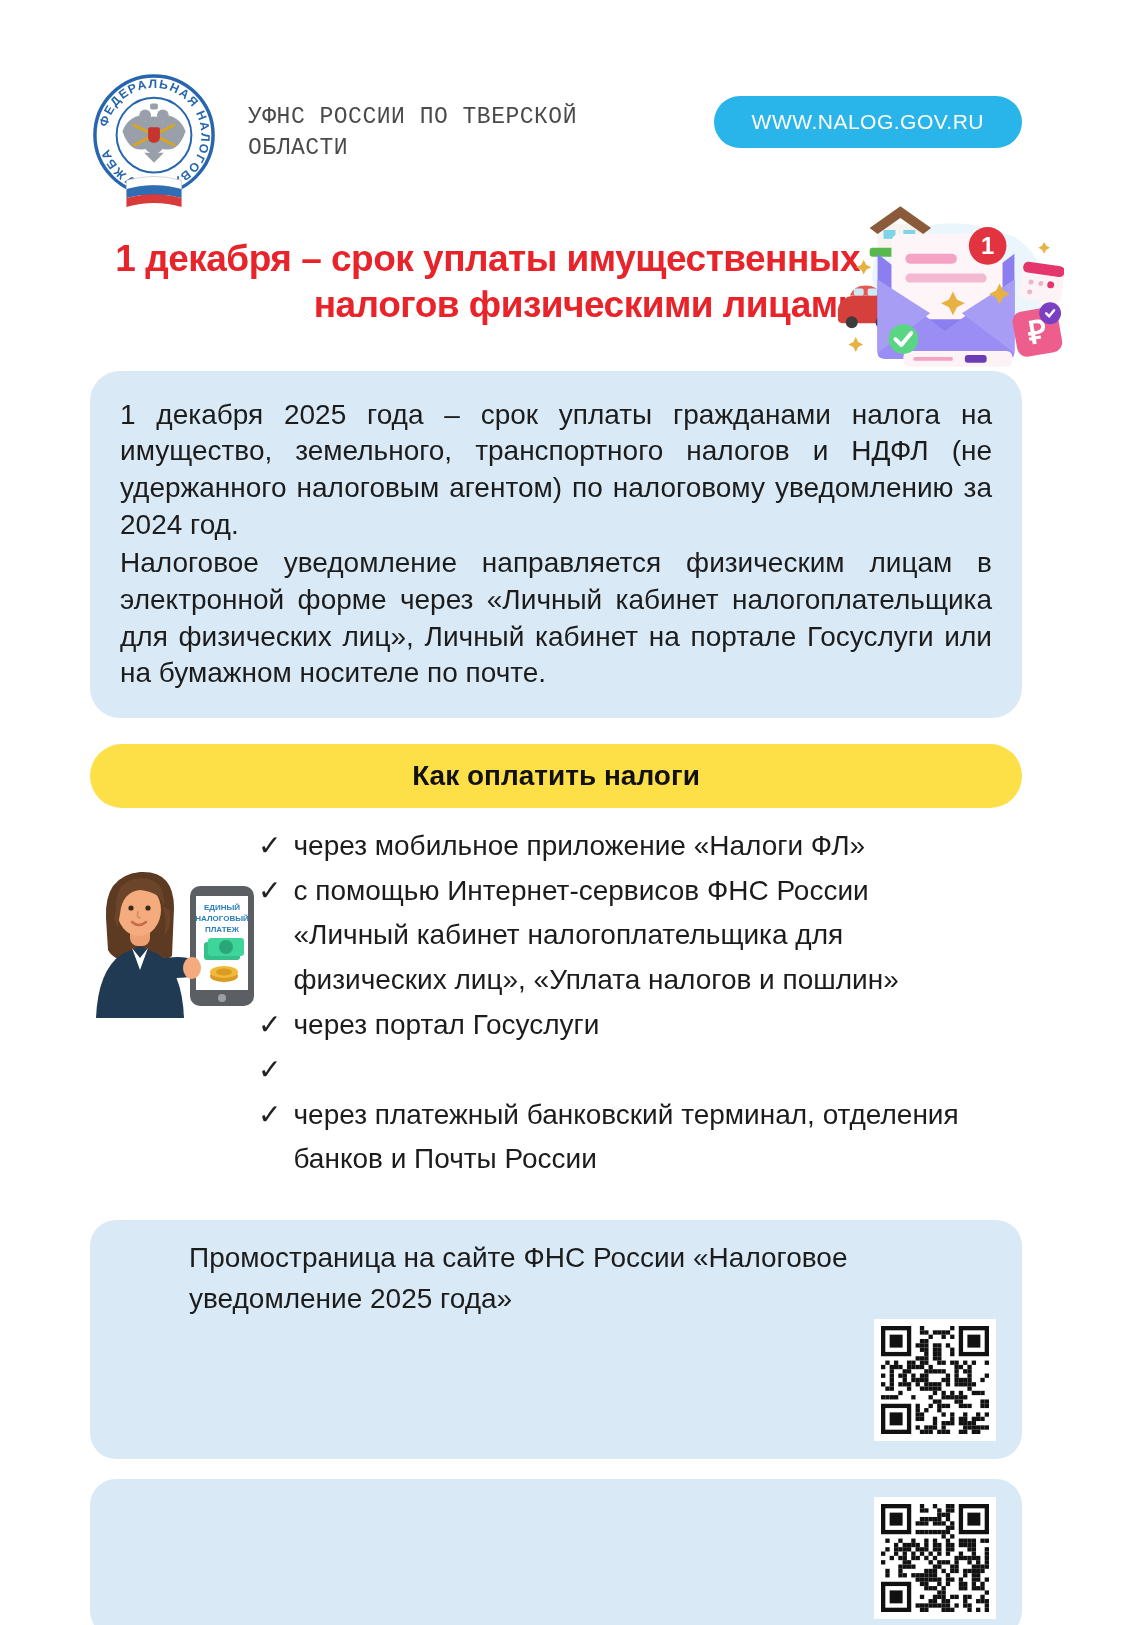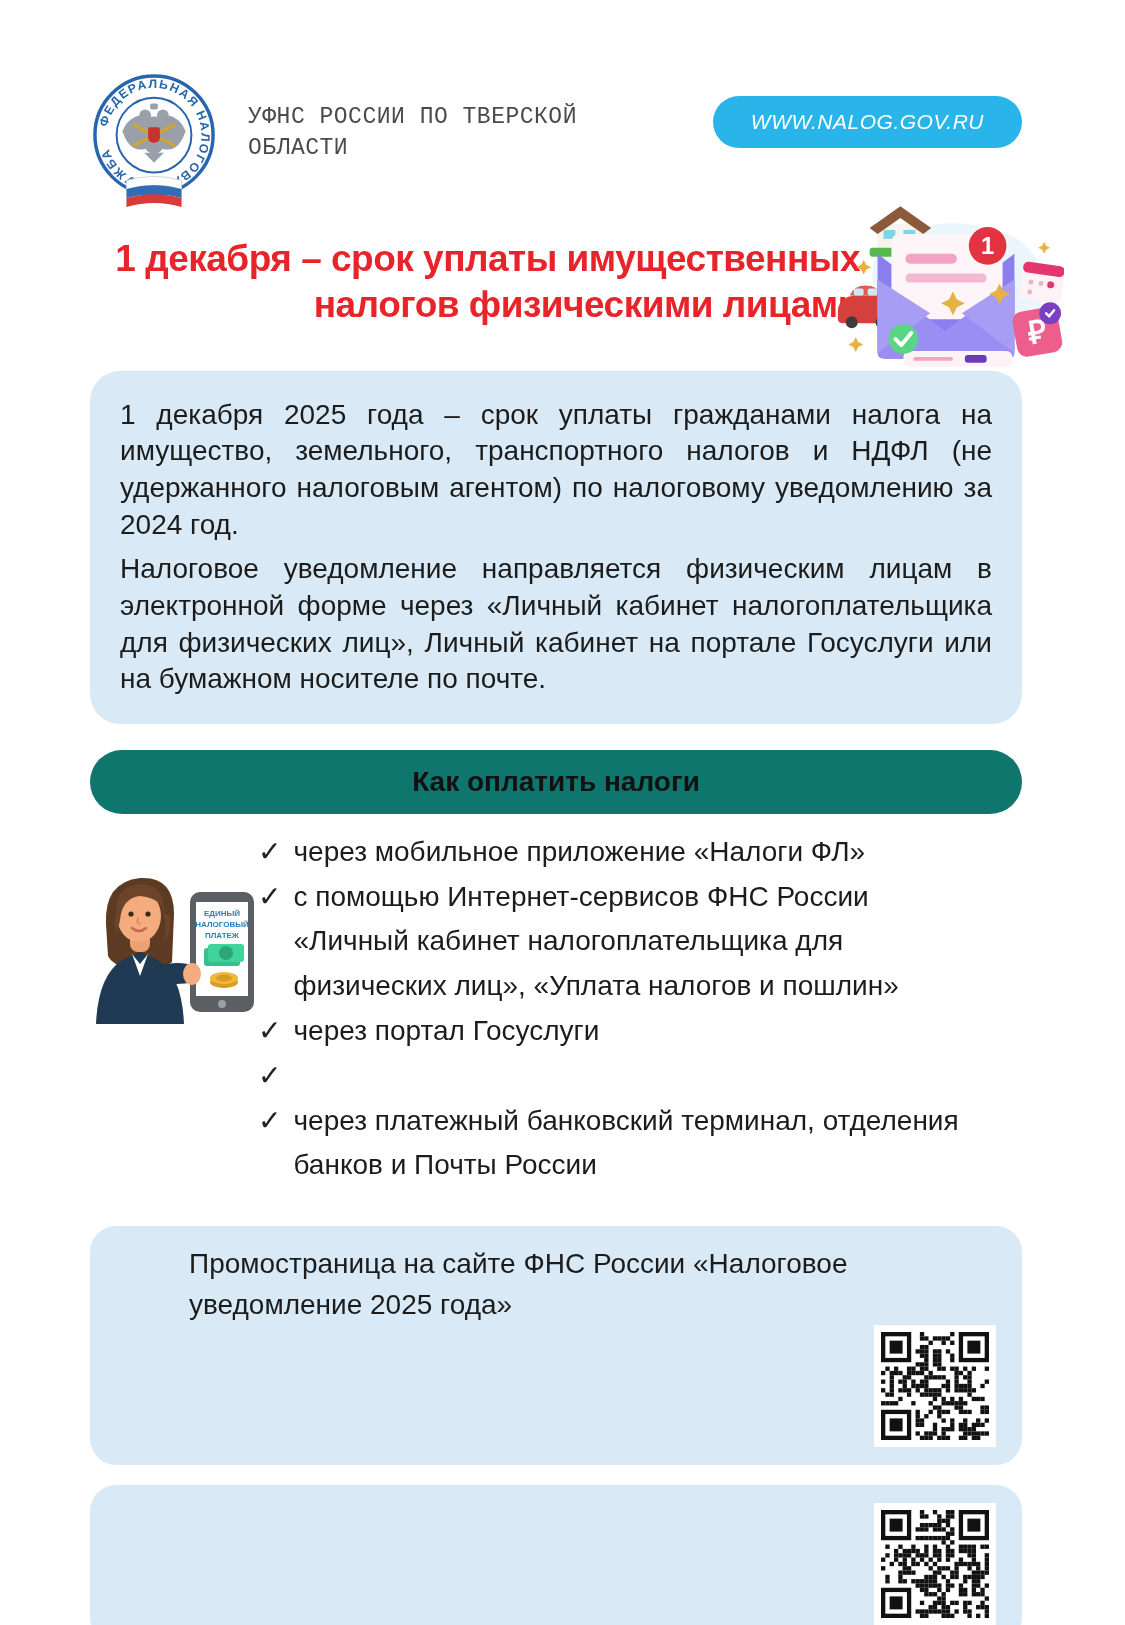--- a/index.html
+++ b/index.html
@@ -15,42 +15,41 @@
     font-size:23px; line-height:1.35; color:#4a4a4a;
     letter-spacing:0.5px; margin-left:30px; margin-top:28px; width:330px;
   }
   .site-pill {
     margin-left:auto; margin-top:22px;
     background:#29b5e9; color:#ffffff;
     font-size:21px; letter-spacing:0.5px;
     border:none; border-radius:28px;
     padding:14px 38px; cursor:pointer; white-space:nowrap;
     font-family:"Liberation Sans", sans-serif;
-    font-style:italic;
   }
 
   
   .title-row { position:relative; margin-top:34px; }
   .page-title {
     color:#e8232a; font-size:37px; font-weight:800;
     line-height:1.25; letter-spacing:-0.5px; width:770px;text-align:right;
   }
   .hero-illustration { position:absolute; right:-42px; top:-34px; width:238px; height:165px; }
 
   
   .info-box {
     background:#d9eaf6; border-radius:30px;
     padding:26px 30px; margin-top:42px;
     font-size:28px; line-height:1.31; text-align:justify;
   }
-  .info-box p + p { margin-top:8px; }
+  .info-box p + p { margin-top:2px; }
 
   
   .section-pill {
-    margin-top:26px; background:#0f766e; border-radius:34px;
+    margin-top:26px; background:#fde047; border-radius:34px;
     height:64px; display:flex; align-items:center; justify-content:center;
     font-size:28px; font-weight:700; color:#111;
   }
 
   
   .checklist-zone { position:relative; margin-top:16px; min-height:330px; }
   .check-list { list-style:none; padding-left:168px; width:880px; }
   .check-item { display:flex; font-size:28px; line-height:1.6; }
   .check-mark { flex:0 0 auto; margin-right:12px; font-size:28px; color:#222; }
   .woman-illustration { position:absolute; left:-12px; top:34px; width:190px; height:160px; }

